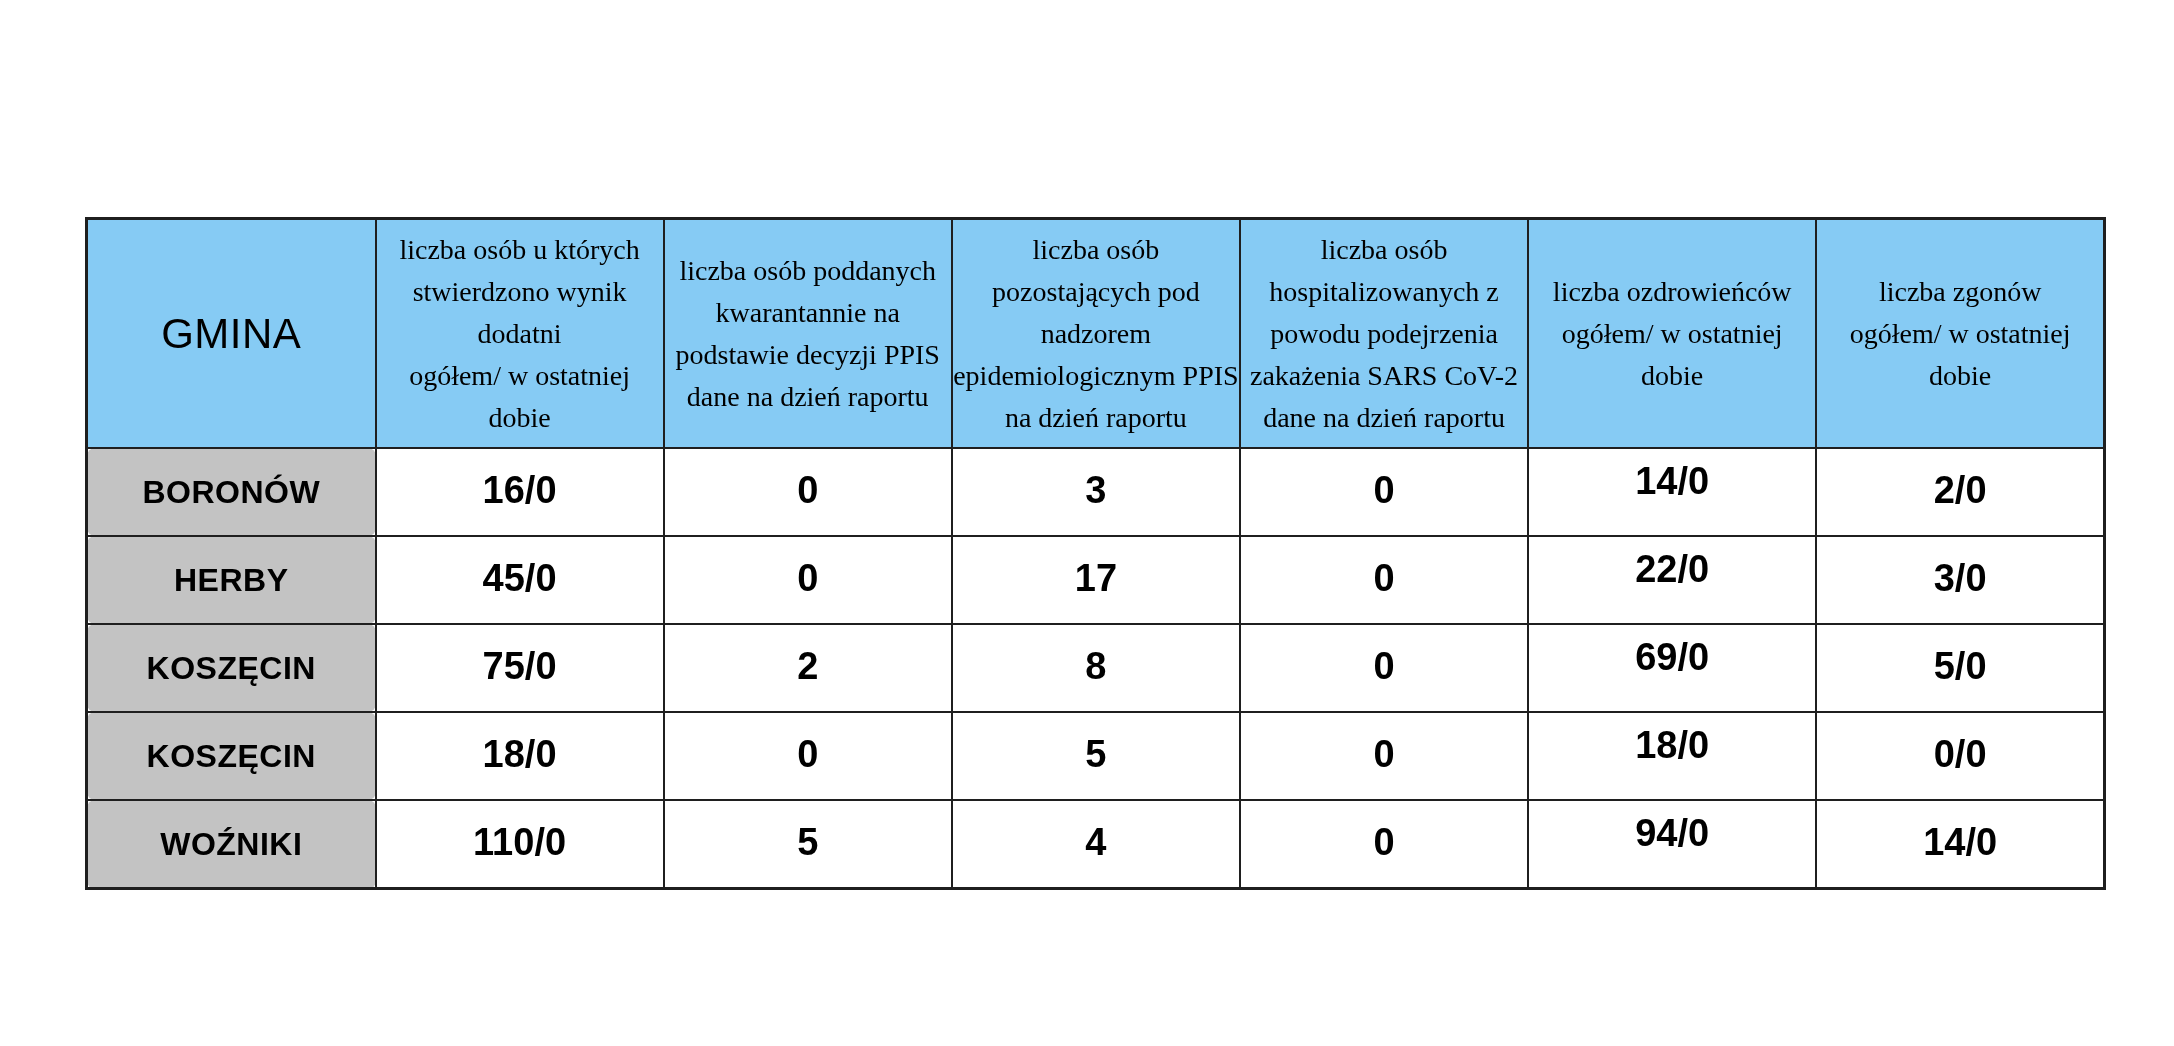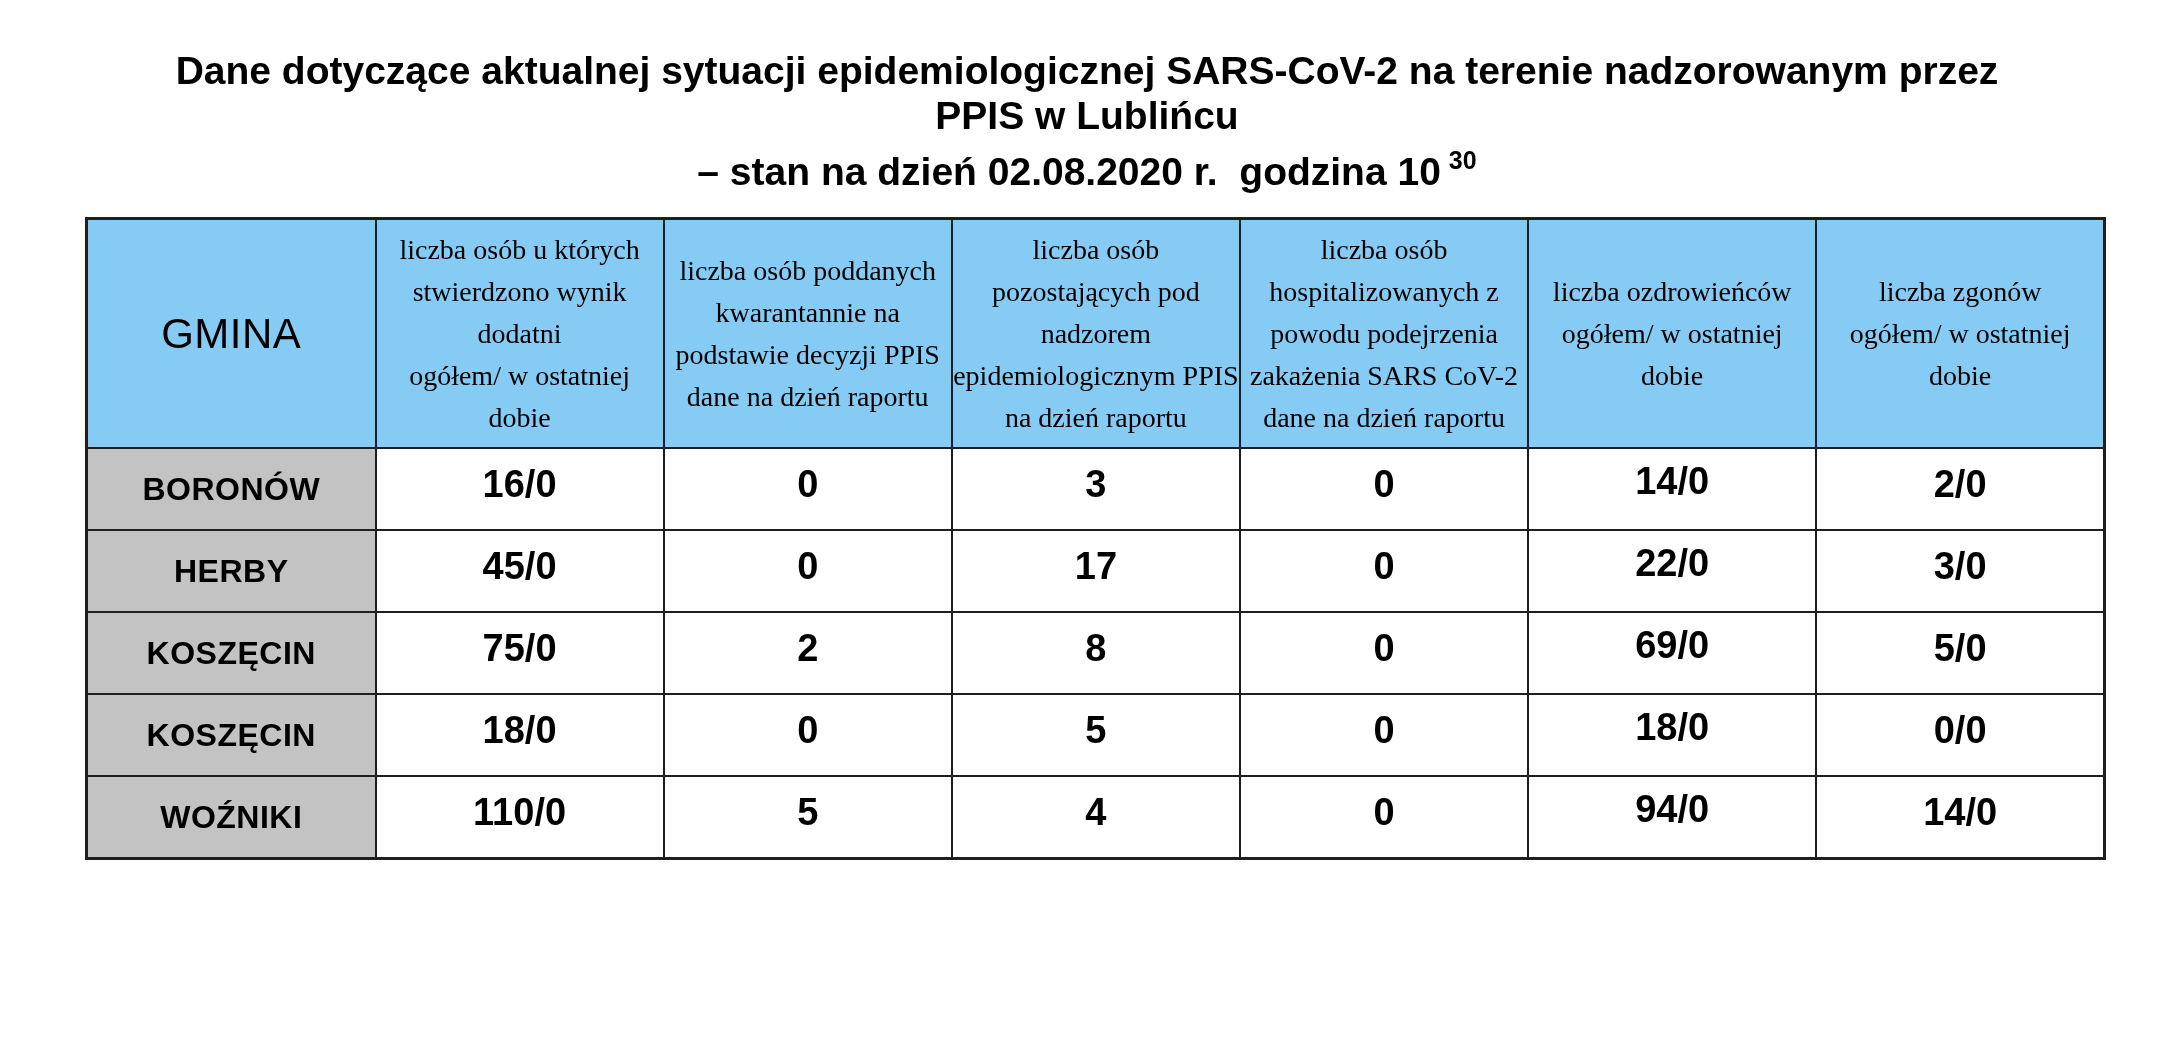--- a/index.html
+++ b/index.html
@@ -65,53 +65,48 @@
   }
   .data-table thead th.gmina-header {
     font-family: "Liberation Sans", sans-serif;
     font-weight: normal;
     font-size: 42px;
     letter-spacing: 0.5px;
     white-space: normal;
   }
 
   
-  .data-table tbody td { height: 63px; }
+  .data-table tbody td { height: 63px; border-radius: 8px; }
 
   .data-table tbody td.row-label {
     background: #c3c3c3;
     font-weight: bold;
     font-size: 32px;
     text-align: center;
     vertical-align: middle;
     letter-spacing: 0.5px;
   }
 
   .data-table tbody td.value {
     background: #ffffff;
     font-weight: bold;
     font-size: 38px;
     line-height: 1.05;
     text-align: center;
     vertical-align: top;
-    padding-top: 16px;
+    padding-top: 22px;
   }
   
   .data-table tbody td.value:nth-child(6) { padding-top: 13px; }
 </style>
 </head>
 <body>
 
 <div class="screen">
 
-  <div class="title-block">
-    <div>Dane dotyczące aktualnej sytuacji epidemiologicznej SARS-CoV-2 na terenie nadzorowanym przez</div>
-    <div>PPIS w Lublińcu</div>
-    <div><span class="title-line3-main">– stan na dzień 02.08.2020 r.  godzina 10</span><span class="title-sup">30</span></div>
-  </div>
 
   <table class="data-table">
     <colgroup>
       <col class="gmina-col">
         <col>
         <col>
         <col>
         <col>
         <col>
         <col>

